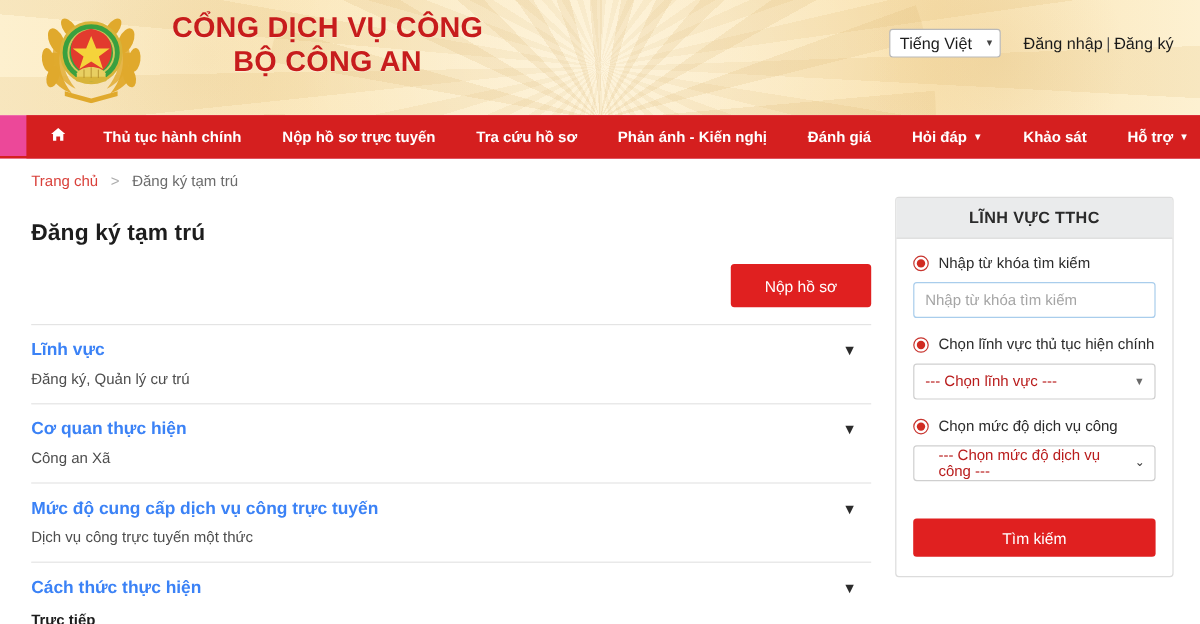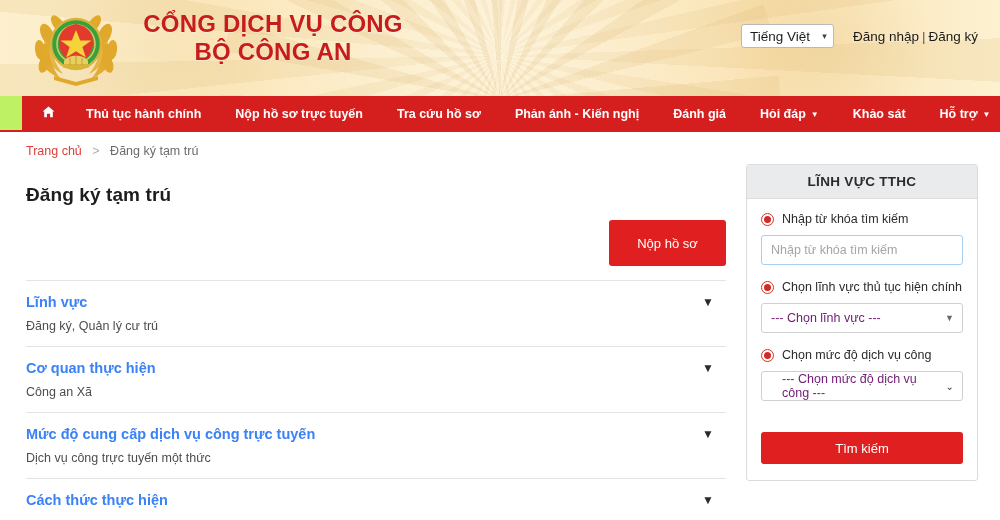--- a/index.html
+++ b/index.html
@@ -108,21 +108,21 @@
     color: #1a1a1a;
     white-space: nowrap;
   }
   .auth-links a { color: #1a1a1a; text-decoration: none; }
   .auth-links .sep { margin: 0 3px; color: #555; }
 
   
   .navbar-shell {
     position: relative;
     height: 36px;
-    background: #bef264;
+    background: #ec4899;
   }
   .navbar {
     position: absolute;
     left: 22px;
     right: 0;
     top: 0;
     height: 36px;
     background: #d51f1f;
     display: flex;
     align-items: center;
@@ -183,21 +183,21 @@
     margin-top: 14px;
   }
   .btn-red {
     background: #e02020;
     color: #fff;
     border: none;
     border-radius: 3px;
     font-size: 13px;
     font-family: inherit;
     padding: 0 22px;
-    height: 46px;
+    height: 36px;
     min-width: 117px;
     cursor: pointer;
   }
 
   .acc-list { margin-top: 14px; }
   .acc-row {
     border-top: 1px solid #e4e4e4;
     padding: 13px 0 0 0;
   }
   .acc-head {
@@ -293,21 +293,21 @@
 
   .select-wrap { position: relative; }
   .select-box {
     width: 100%;
     height: 30px;
     border: 1px solid #cfcfcf;
     border-radius: 3px;
     background: #fff;
     font-size: 12.5px;
     font-family: inherit;
-    color: #701a75;
+    color: #b91c1c;
     padding: 0 26px 0 9px;
     display: flex;
     align-items: center;
     cursor: pointer;
   }
   .select-box.centered { justify-content: center; padding-left: 20px; }
   .select-arrow {
     position: absolute;
     right: 9px; top: 50%;
     transform: translateY(-50%);

